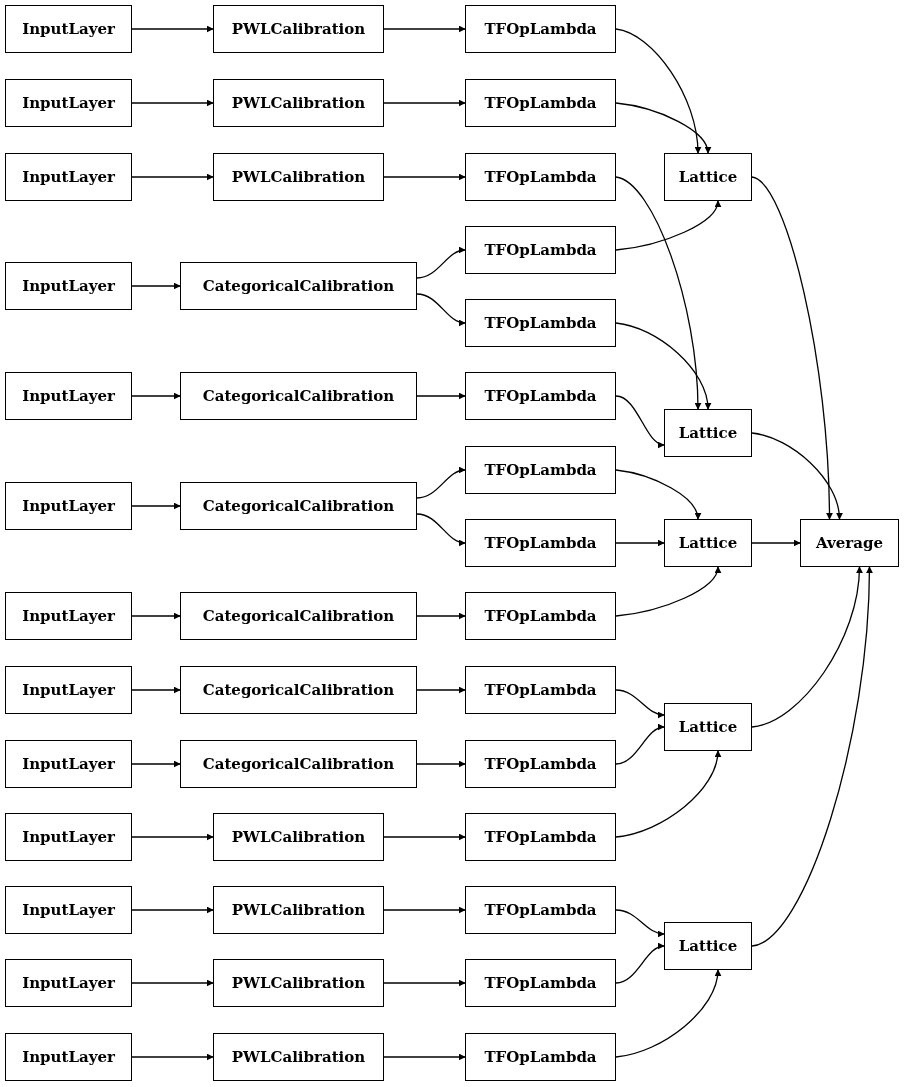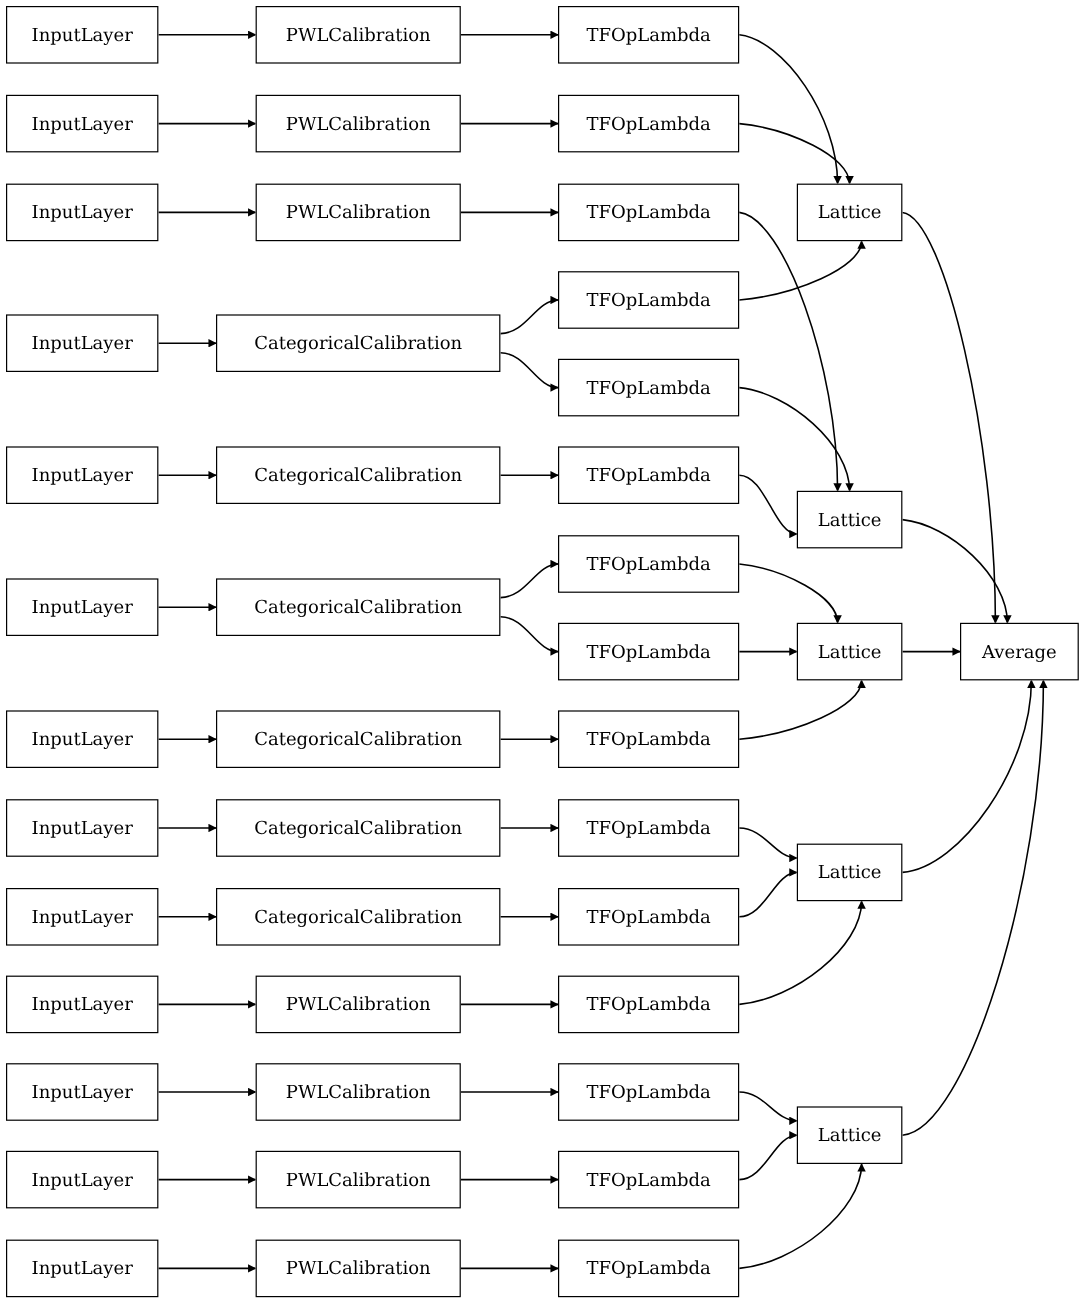--- a/index.html
+++ b/index.html
@@ -3,21 +3,21 @@
 <meta charset="utf-8">
 <style>
   html,body{margin:0;padding:0;background:#ffffff;}
   body{font-family:"DejaVu Serif","Liberation Serif",serif;}
   #canvas{position:relative;width:905px;height:1087px;background:#ffffff;overflow:hidden;}
   #edges{position:absolute;left:0;top:0;width:905px;height:1087px;}
   .node{position:absolute;box-sizing:border-box;border:1px solid #000;background:#ffffff;
         display:flex;align-items:center;justify-content:center;
         font-family:"DejaVu Serif","Liberation Serif",serif;font-size:15px;color:#000;
         white-space:nowrap;line-height:1;}
-  .node-label{pointer-events:none;}
+  .node-label{pointer-events:none;font-weight:bold;}
 </style>
 </head>
 <body>
 
 <div id="canvas">
   <svg id="edges" viewBox="0 0 905 1087" xmlns="http://www.w3.org/2000/svg">
     <defs>
       <marker id="ah" viewBox="0 0 10 10" refX="9" refY="5" markerWidth="7" markerHeight="7" orient="auto-start-reverse" markerUnits="userSpaceOnUse">
         <path d="M 0 0 L 10 5 L 0 10 z" fill="#000000"></path>
       </marker>

